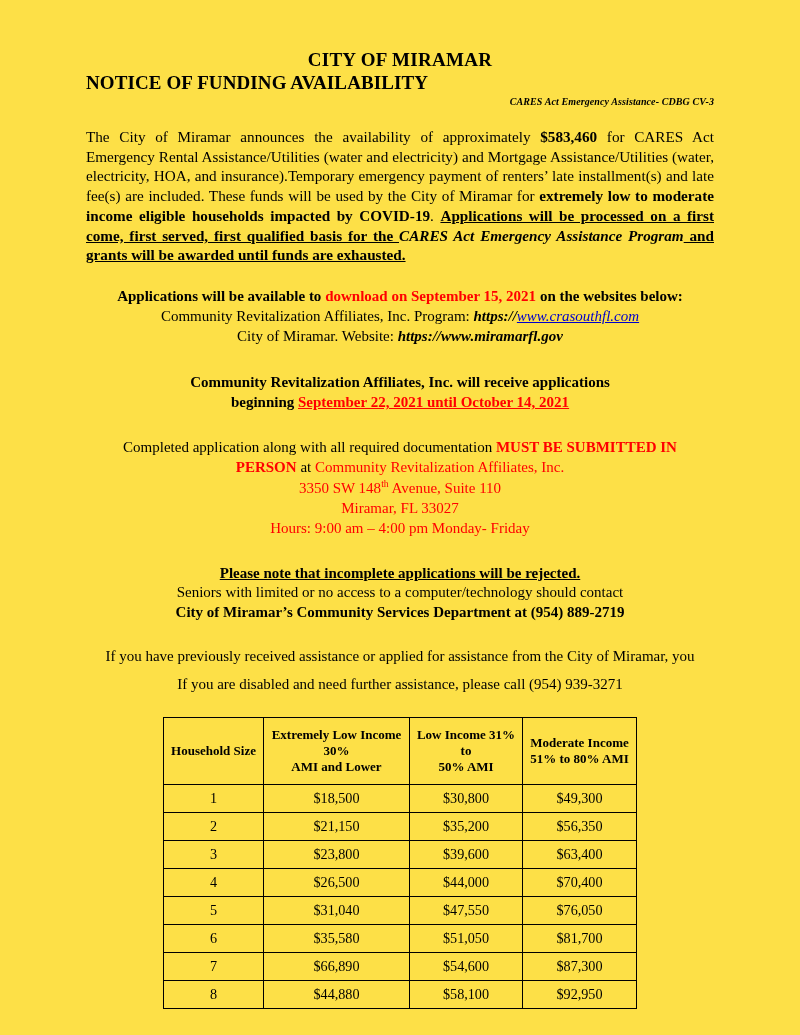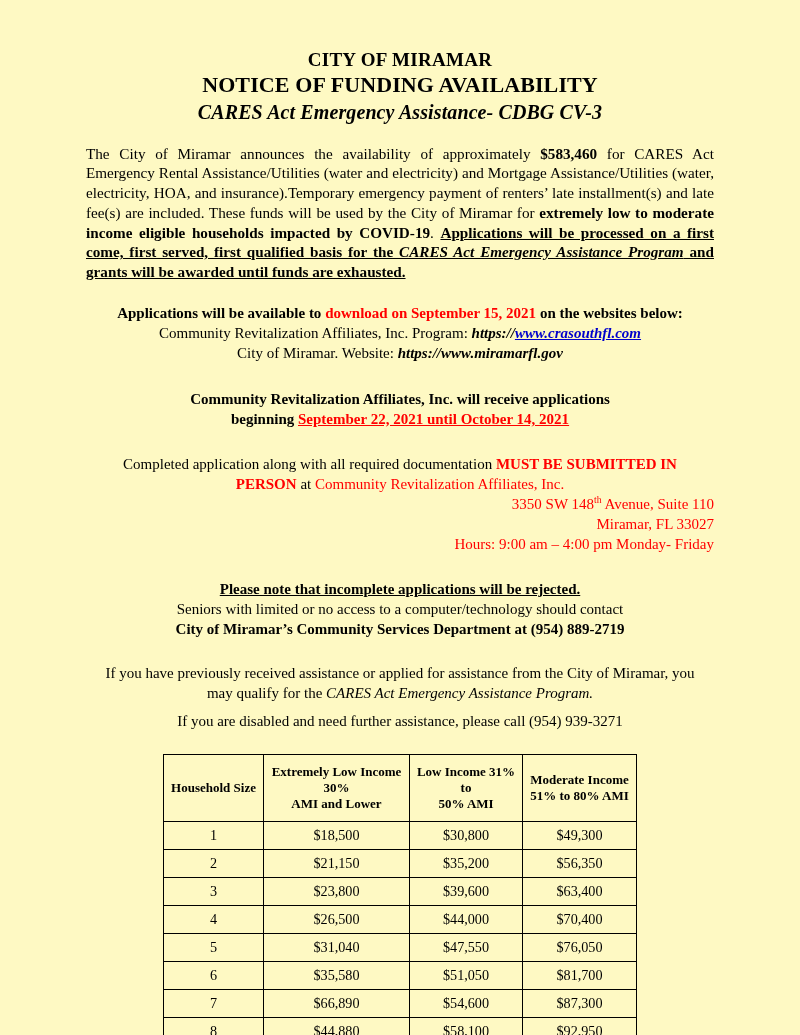--- a/index.html
+++ b/index.html
@@ -13,81 +13,80 @@
     font-family: "Liberation Serif", "DejaVu Serif", serif;
     color: #000000;
     position: relative;
     overflow: hidden;
   }
   .page {
     width: 800px;
     height: 1035px;
     box-sizing: border-box;
     padding: 48px 86px 10px 86px;
-    background: #fef9c3;
+    background: #fde047;
   }
 
   
   .doc-title {
     text-align: center;
     font-weight: bold;
     font-size: 19px;
     letter-spacing: 0.3px;
     line-height: 1.22;
   }
   .doc-subtitle {
-    text-align: center;
-    font-weight: bold;
-    font-size: 22px;
+    font-weight: bold;
+    font-size: 19px;
     line-height: 1.25;
     letter-spacing: 0.1px;
   }
   .doc-subsubtitle {
-    text-align: center;
+    text-align: right;
     font-weight: bold;
     font-style: italic;
-    font-size: 20px;
+    font-size: 10px;
     line-height: 1.3;
     letter-spacing: 0.1px;
   }
 
   
   .lead {
     margin-top: 19px;
     text-align: justify;
     text-justify: inter-word;
     font-size: 15.2px;
     line-height: 1.30;
   }
   .lead b { font-weight: bold; }
   .u { text-decoration: underline; }
   .ital { font-style: italic; }
   .bu { font-weight: bold; text-decoration: underline; }
-  .biu { font-weight: bold; font-style: italic; text-decoration: underline; }
+  .biu { font-weight: bold; font-style: italic; }
 
   
   .block {
     text-align: center;
     font-size: 15px;
     line-height: 1.33;
   }
   .block.sp1 { margin-top: 22px; }
   .block.sp2 { margin-top: 26px; }
   .block.sp3 { margin-top: 25px; }
   .block.sp4 { margin-top: 25px; }
   .block.sp5 { margin-top: 24px; }
   .block.sp6 { margin-top: 8px; }
 
-  .red { color: #ff0000; text-align: right; }
+  .red { color: #ff0000; }
   .bold { font-weight: bold; }
   .bolditalic { font-weight: bold; font-style: italic; }
   .link {
     color: #0000cc;
     text-decoration: underline;
-    font-weight: bold;
+    font-weight: normal;
     font-style: italic;
   }
   sup { font-size: 0.64em; vertical-align: super; margin-top: 23px; }
 
   .line { display: block; }
 
   
   .table-wrap {
     margin-top: 22px;
     display: flex;
@@ -152,21 +151,20 @@
   </div>
 
   <div class="block sp4">
     <span class="line bu">Please note that incomplete applications will be rejected.</span>
     <span class="line">Seniors with limited or no access to a computer/technology should contact</span>
     <span class="line bold">City of Miramar’s Community Services Department at (954) 889-2719</span>
   </div>
 
   <div class="block sp5">
     <span class="line">If you have previously received assistance or applied for assistance from the City of Miramar, you</span>
-    <span class="line"><span>may qualify for the </span><span class="ital">CARES  Act Emergency Assistance Program.</span></span>
   </div>
 
   <div class="block sp6">
     <span class="line">If you are disabled and need further assistance, please call (954) 939-3271</span>
   </div>
 
   <div class="table-wrap">
     <table class="income">
       <colgroup>
         <col class="c0">

